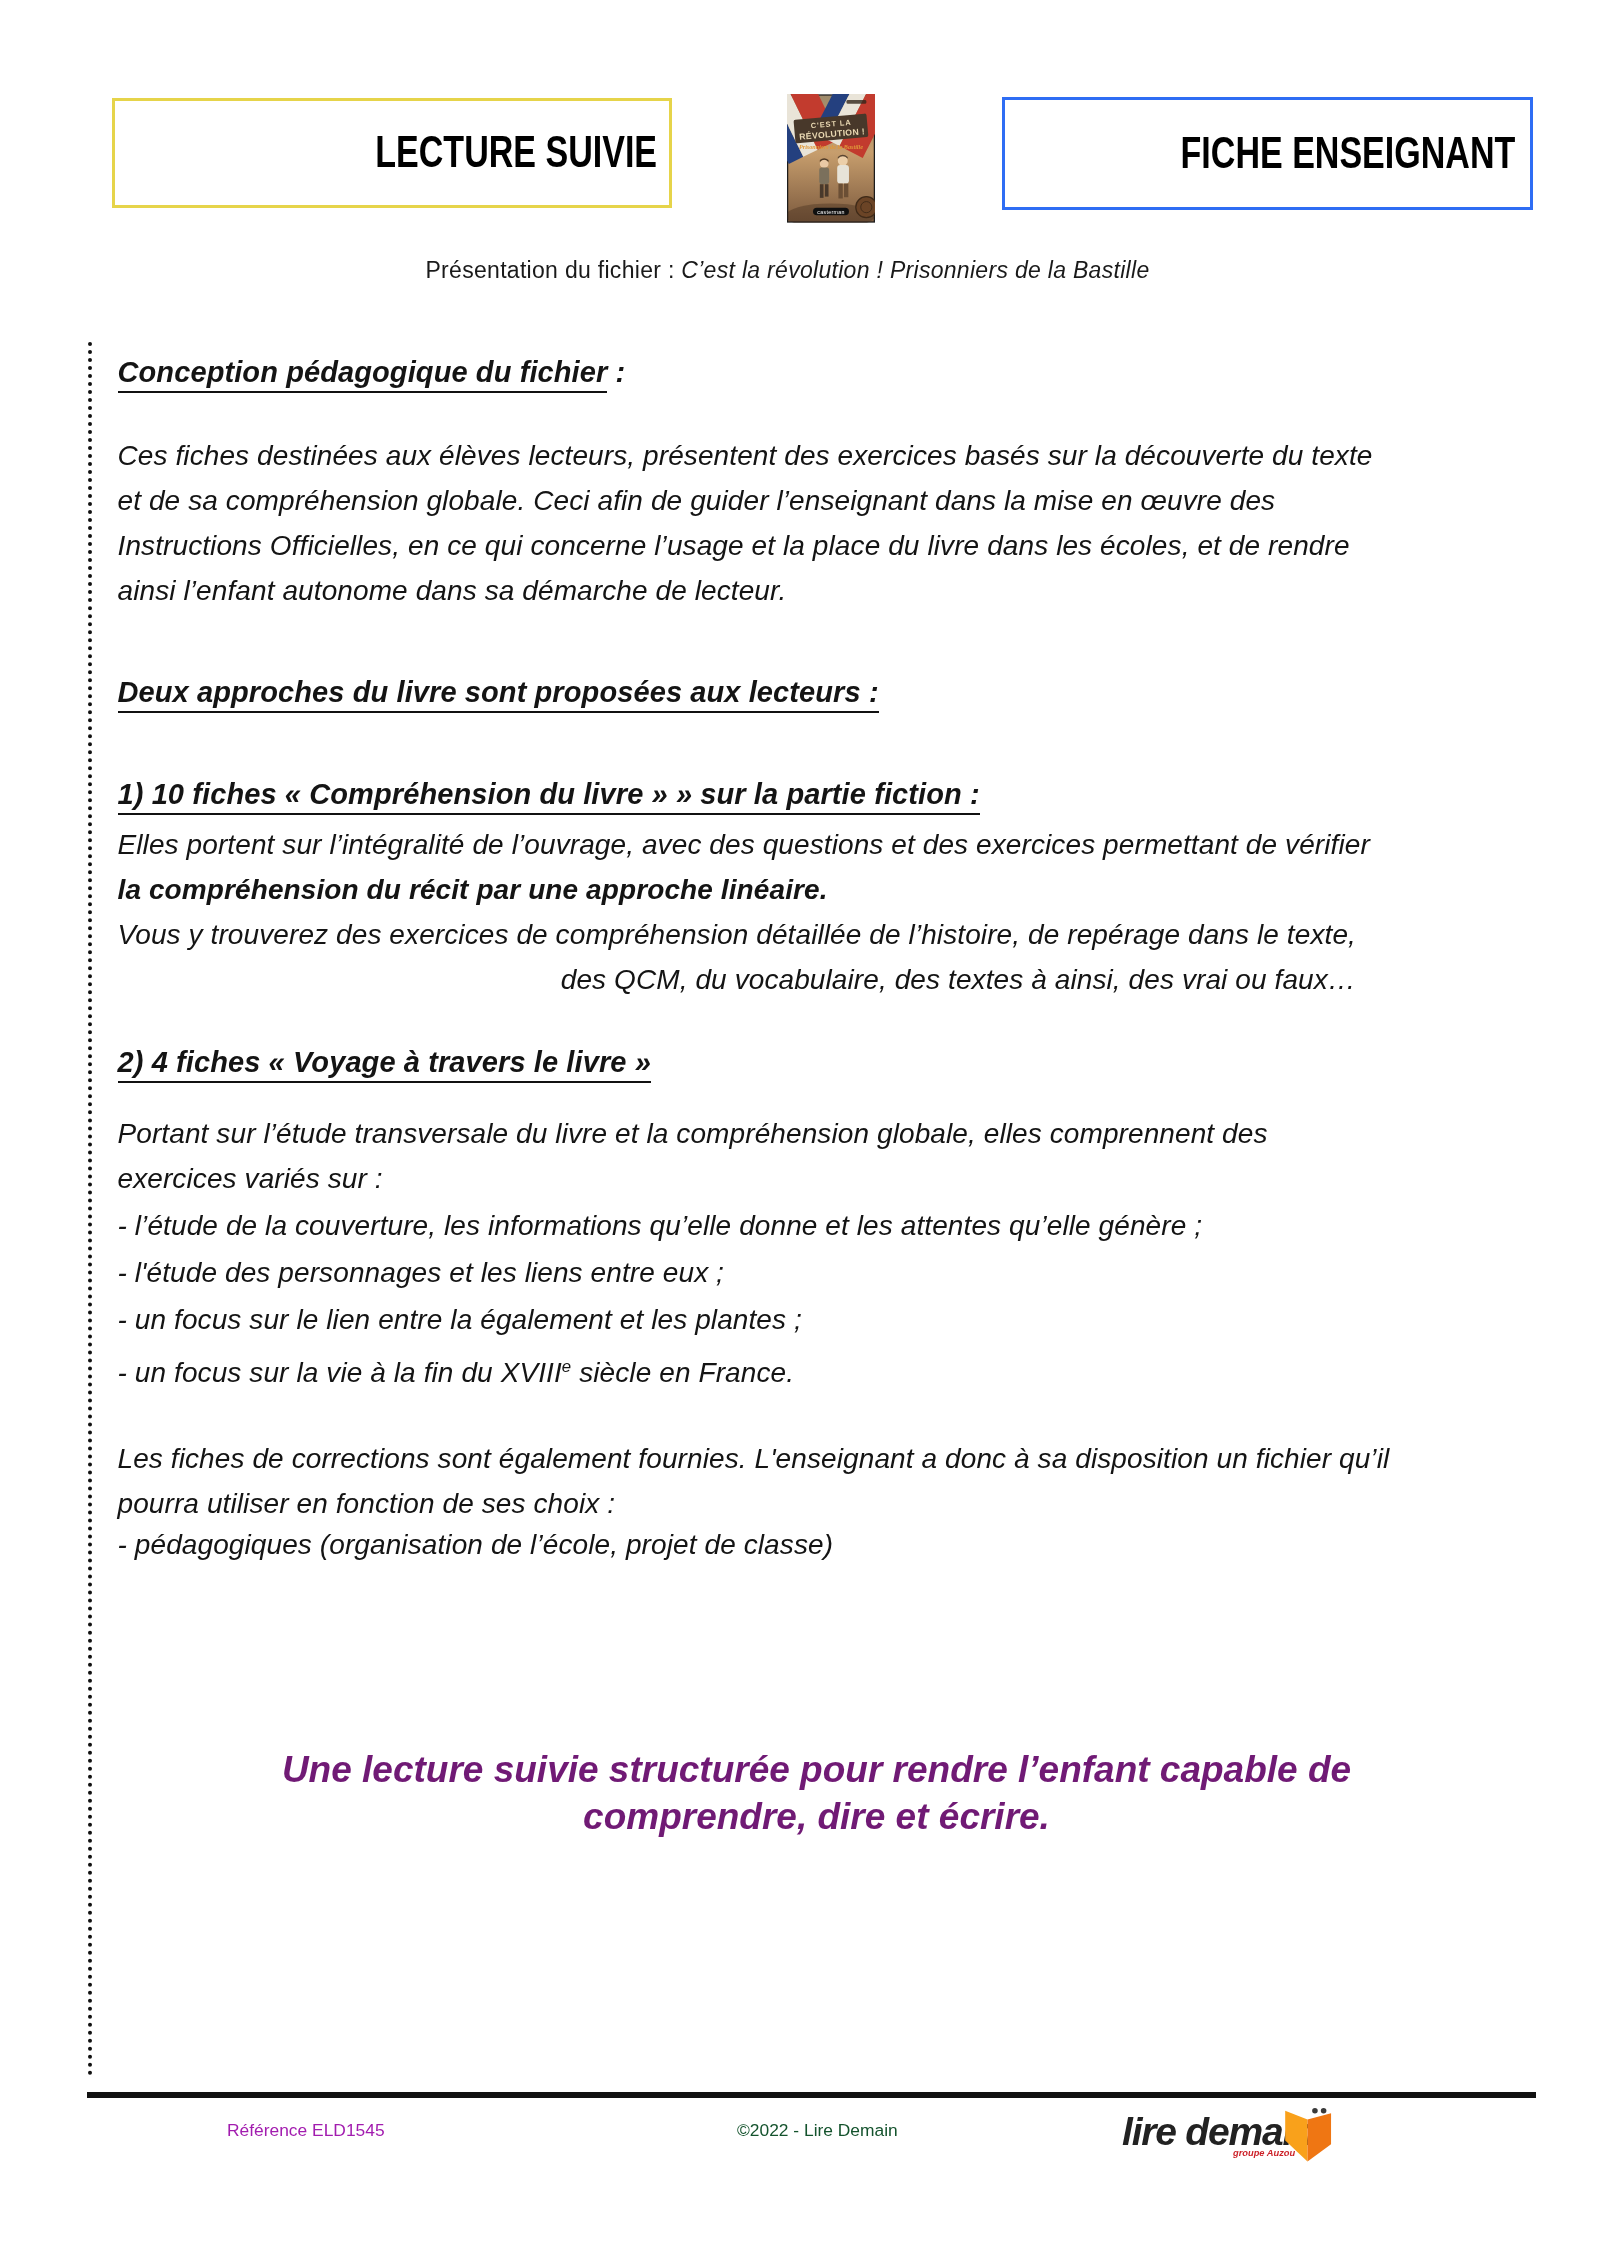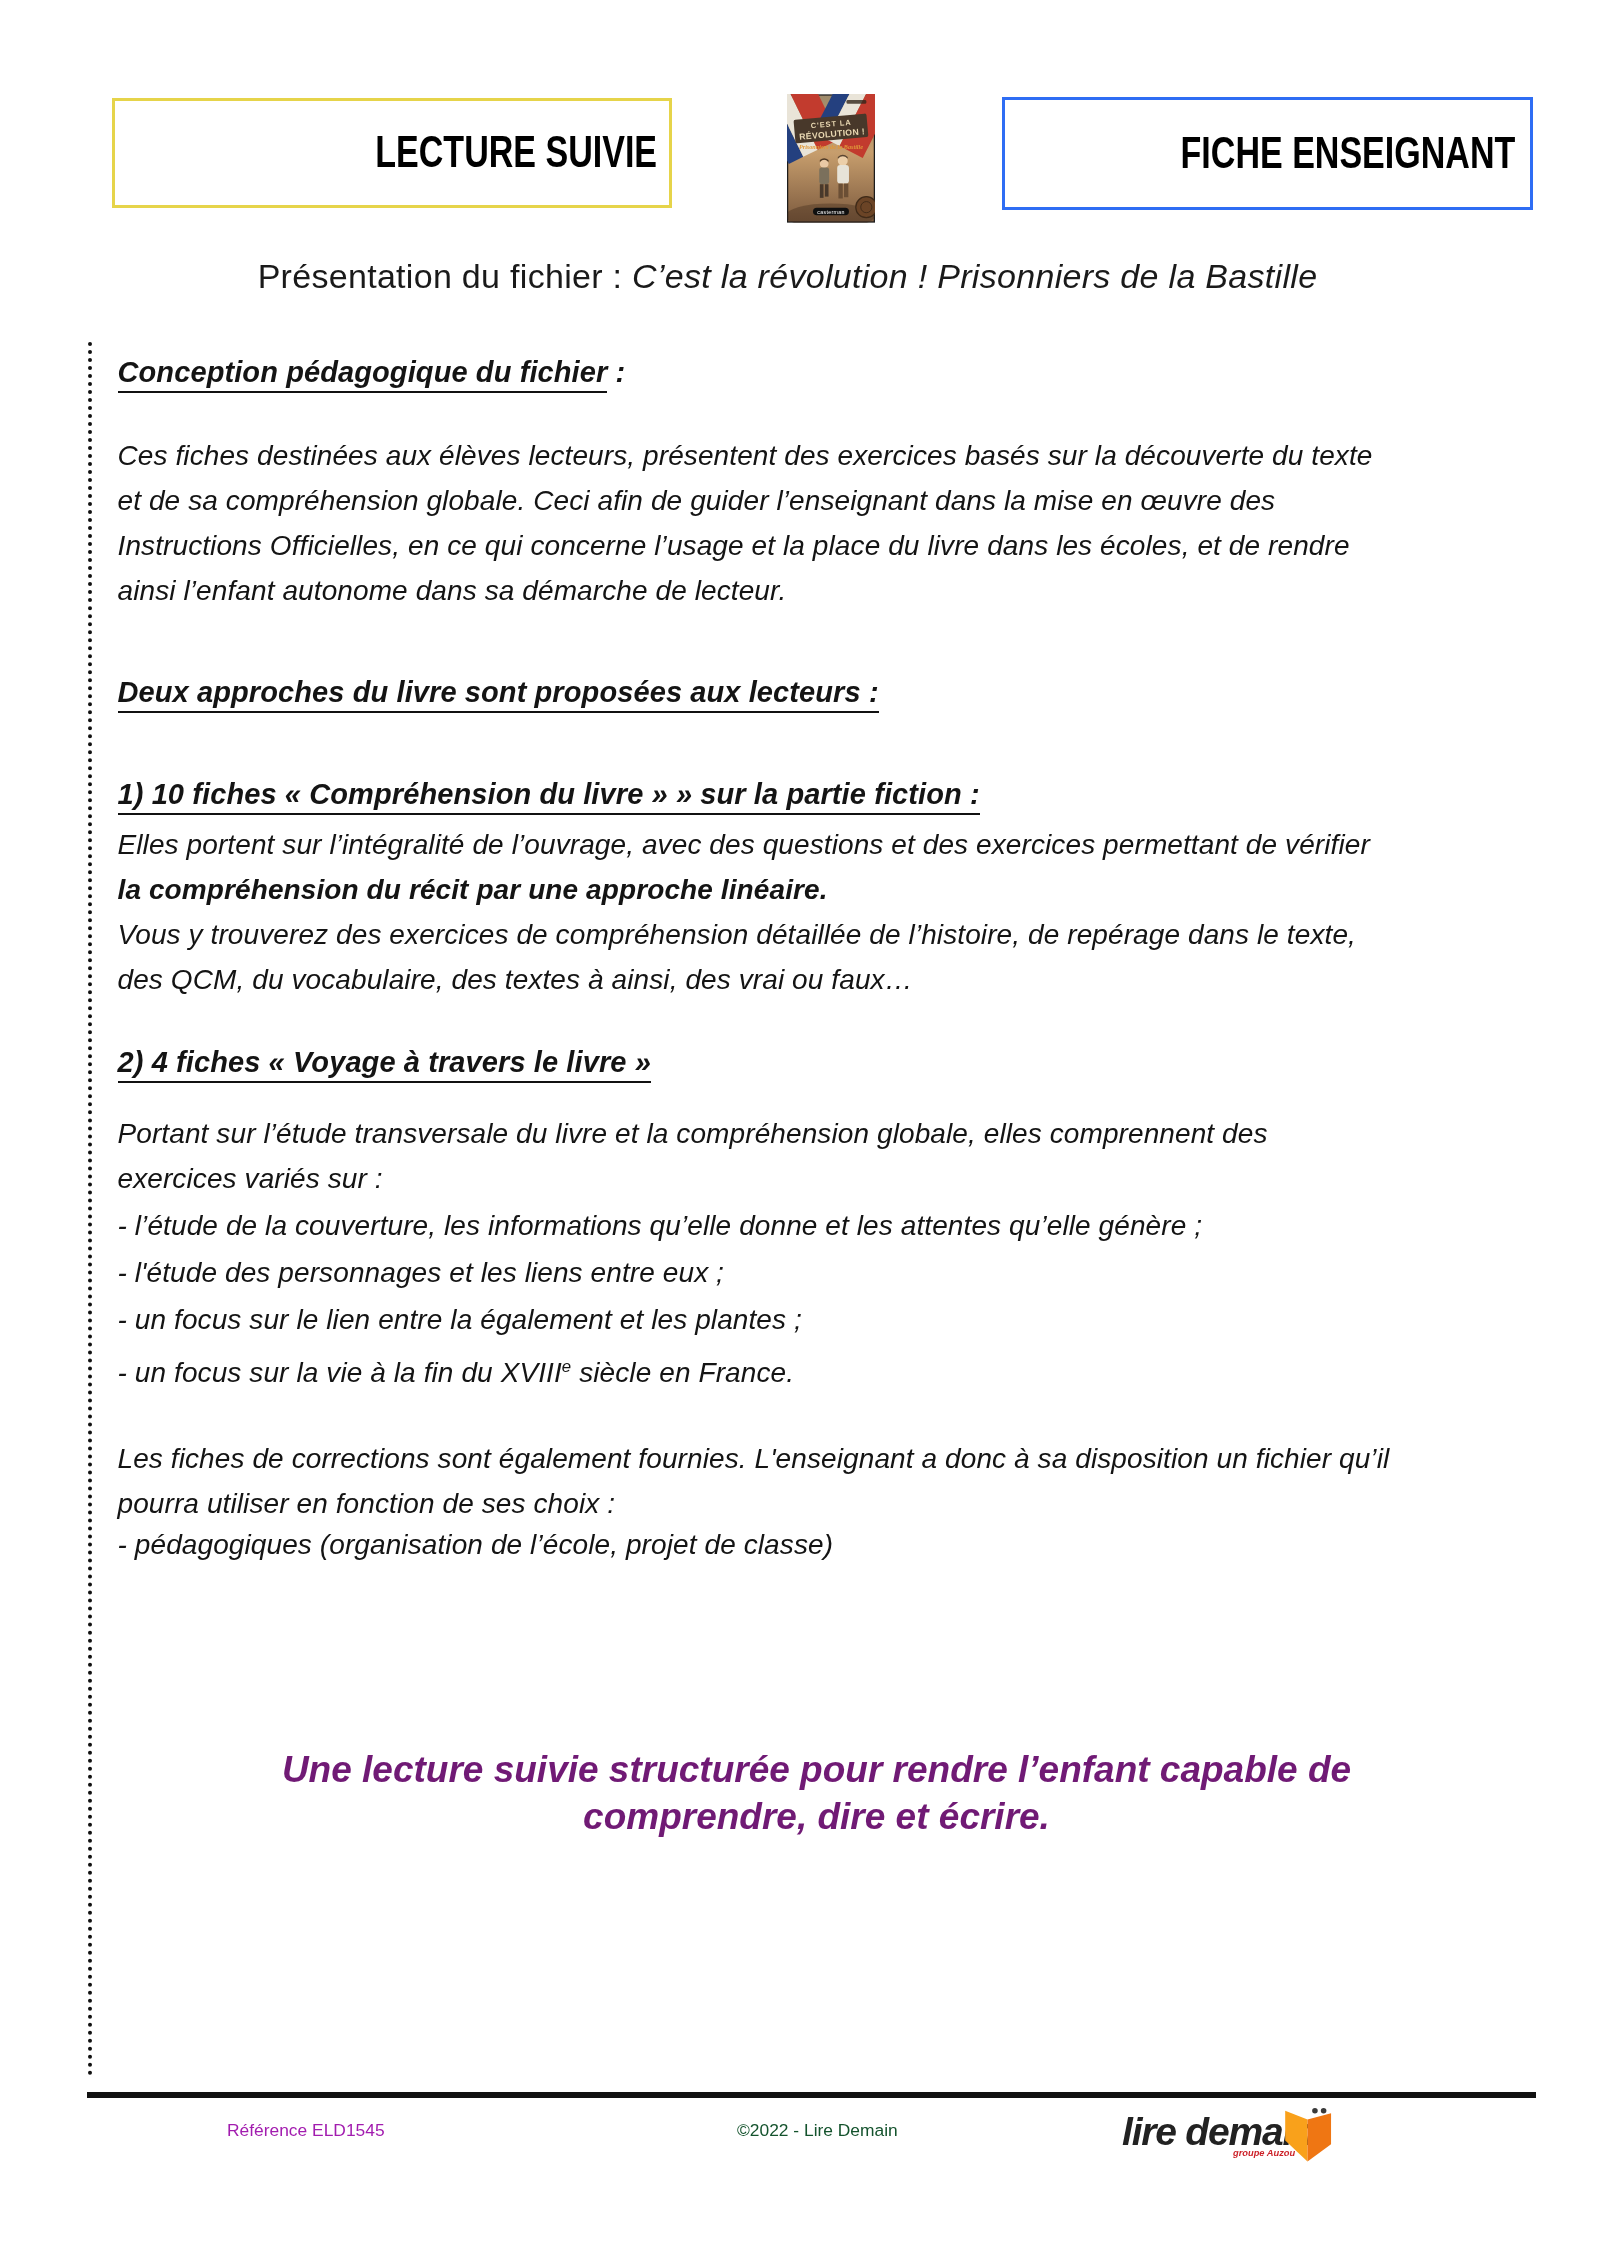--- a/index.html
+++ b/index.html
@@ -12,39 +12,39 @@
   #box-lecture{left:112px;top:98px;width:554px;height:104px;border:3.1px solid #e6d44a;}
   #box-fiche{left:1002px;top:97px;width:525px;height:107px;border:3.7px solid #2e6df4;}
   .hdr-label{
     font-weight:800;font-size:37px;letter-spacing:0px;color:#000;
     transform:scale(.92,1.18);white-space:nowrap;
   }
   #cover{position:absolute;left:787px;top:94px;width:88px;height:129px;}
   
   #main-title{
     position:absolute;left:0;top:257px;width:1575px;text-align:center;
-    font-size:34px;color:#1a1a1a;white-space:nowrap;letter-spacing:0.3px;
+    font-size:23px;color:#1a1a1a;white-space:nowrap;letter-spacing:0.3px;
   }
   #main-title .it{font-style:italic;}
   
   #content-box{
     position:absolute;left:88px;top:342px;width:1448px;height:1735px;
     border-left:4.3px dotted #111;
     font-style:italic;
   }
   .blk{position:absolute;left:25.5px;font-size:28px;letter-spacing:0.1px;color:#141414;line-height:45px;white-space:nowrap;}
   .hding{font-weight:bold;font-size:29px;}
   .hding .u{border-bottom:2.5px solid #111;padding-bottom:3.1px;}
   .b{font-weight:bold;}
   #h1{top:7.5px;}
   #p1{top:91px;}
   #h2{top:328px;}
   #h3{top:430px;}
   #p2{top:480px;}
-  #p3{top:570px;}
+  #p3{top:570px;text-align:right;}
   #h4{top:698px;}
   #p4{top:769px;}
   #bullets1{top:860px;line-height:47px;}
   #p5{top:1094px;}
   #bullets2{top:1179px;line-height:47px;}
   sup.sm{font-size:60%;vertical-align:super;}
   #closing{
     position:absolute;left:25.5px;top:1404px;width:1398px;text-align:center;
     font-weight:bold;font-size:37px;line-height:47px;color:#701a75;
   }

